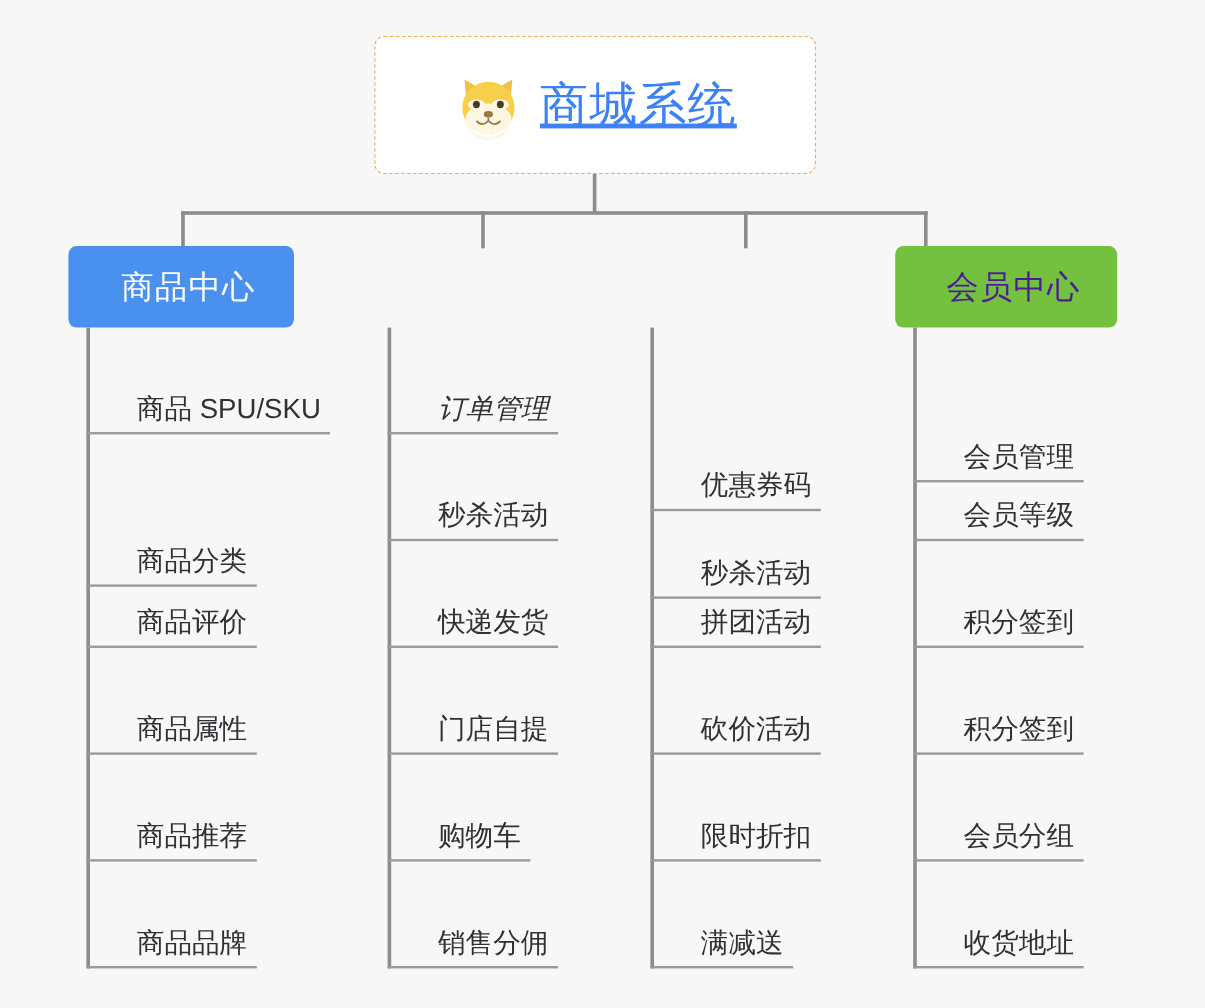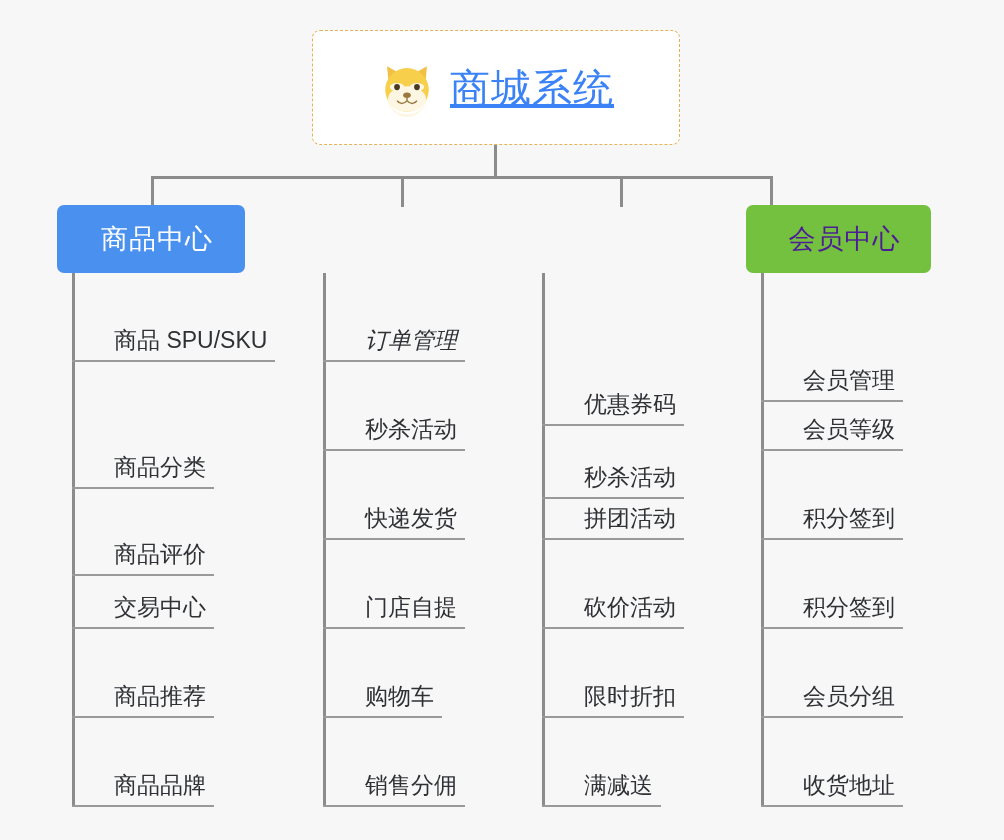--- a/index.html
+++ b/index.html
@@ -156,25 +156,25 @@
   </div>
 
   <div class="leaf-col" style="left:72px;">
     <div class="leaf-spine" style="height: 534px; background: rgb(140, 140, 140);"></div>
     <div class="leaf-item" style="top:0px;">
         <span class="leaf-label">商品 SPU/SKU</span>
       </div>
     <div class="leaf-item" style="top:89px;margin-top:38px;">
         <span class="leaf-label">商品分类</span>
       </div>
-    <div class="leaf-item" style="top:178px;margin-top:36px;">
+    <div class="leaf-item" style="top:178px;">
         <span class="leaf-label">商品评价</span>
       </div>
     <div class="leaf-item" style="top:267px;">
-        <span class="leaf-label">交易中心</span>
+        <span class="leaf-label">商品属性</span>
       </div>
     <div class="leaf-item" style="top:356px;">
         <span class="leaf-label">商品推荐</span>
       </div>
     <div class="leaf-item" style="top:445px;">
         <span class="leaf-label">商品品牌</span>
       </div>
   </div>
 
   <div class="leaf-col" style="left:323px;">

